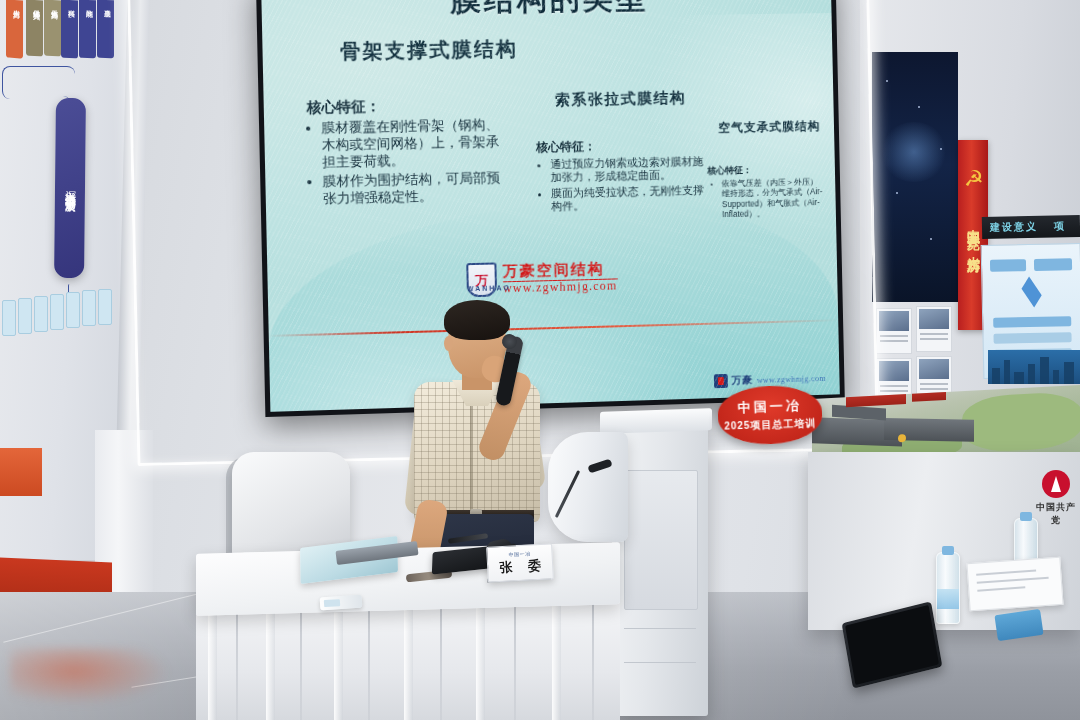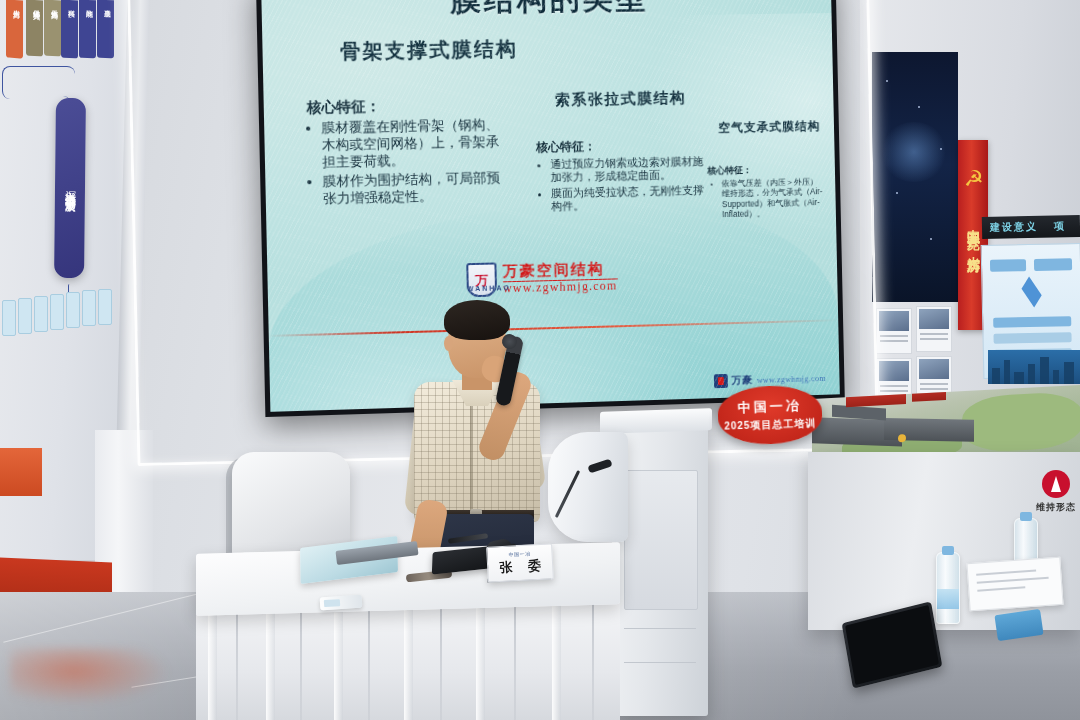--- a/index.html
+++ b/index.html
@@ -511,21 +511,21 @@
     <div class="roof" style="left:20px;top:10px;width:54px;height:12px;background:#5c6268;transform:skewY(7deg);"></div>
     <div class="redbldg" style="left:34px;top:-6px;width:60px;height:16px;"></div>
     <div class="redbldg" style="left:100px;top:-8px;width:34px;height:16px;"></div>
     <div style="position:absolute;left:86px;top:40px;width:8px;height:8px;background:#e8b43a;border-radius:50%;"></div>
   </div>
 
   <div class="model-base"></div>
 
   <div class="model-logo">
     <div class="ml-circle"></div>
-    <div class="ml-txt">维持形态</div>
+    <div class="ml-txt">中国共产党</div>
   </div>
 
   <div class="bottle" style="left:936px;top:552px;">
     <div class="cap"></div>
     <div class="label"></div>
   </div>
   <div class="bottle" style="left:1014px;top:518px;height:84px;">
     <div class="cap"></div>
     <div class="label"></div>
   </div>

